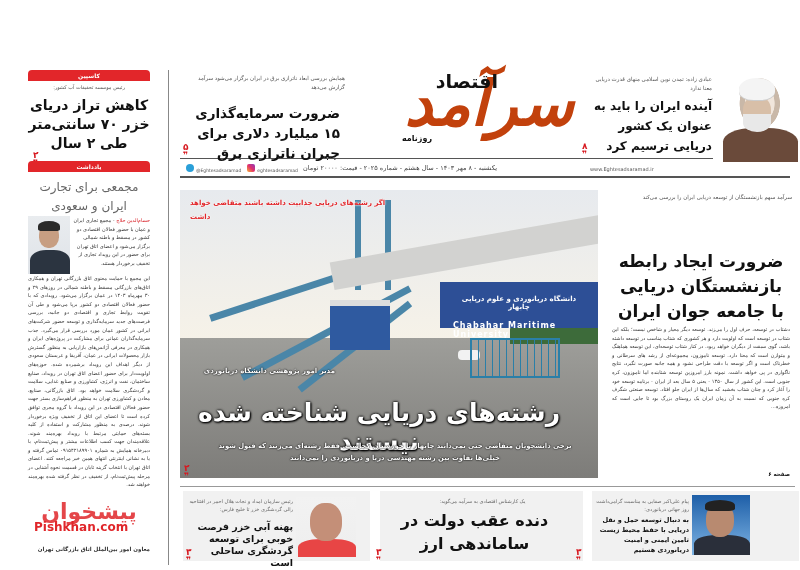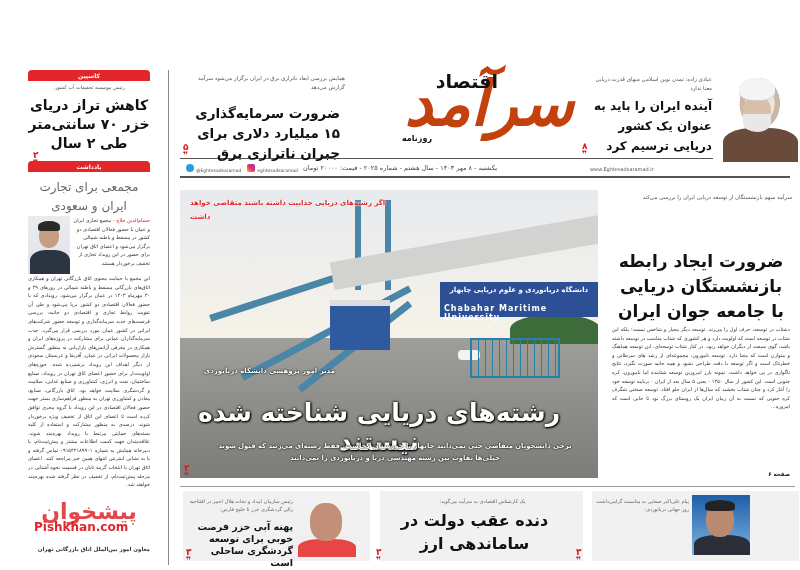--- a/index.html
+++ b/index.html
@@ -51,21 +51,21 @@
   .watermark { left: 34px; top: 459px; width: 110px; direction: ltr; margin-top: 40px; }
   .watermark .fa { font-size: 22px; color: #e0262a; font-weight: bold; text-align: center; opacity: .85; direction: rtl; }
   .watermark .en { font-size: 12px; color: #e0262a; font-weight: bold; margin-top: -4px; }
 
   
   .main-photo { left: 180px; top: 190px; width: 418px; height: 288px; overflow: hidden; background: linear-gradient(#e8ebee 0%, #f3f1ec 45%, #c4c3c0 55%, #8a8985 100%); }
   .mp-sky { position:absolute; left:0; top:0; width:100%; height: 150px; background: linear-gradient(#e7eaee,#f6f2e8); }
   .mp-ground { position:absolute; left:0; top: 148px; width:100%; height: 140px; background: linear-gradient(#9e9e9a,#7d7c79); }
   .mp-beam { position:absolute; height: 7px; background: #4a86a8; transform-origin: right center; }
   .mp-canopy { position:absolute; left: 150px; top: 48px; width: 280px; height: 28px; background: #d2d2d0; transform: rotate(-10deg); }
-  .mp-sign { position:absolute; left: 260px; top: 92px; width: 158px; height: 35px; background: #2d4f96; color: #fff; font-size: 7px; direction: ltr; padding: 4px; }
+  .mp-sign { position:absolute; left: 260px; top: 92px; width: 158px; height: 46px; background: #2d4f96; color: #fff; font-size: 7px; direction: ltr; padding: 13px; }
   .mp-sign .fa-l { direction: rtl; text-align: center; font-size: 7px; font-weight: bold; }
   .mp-sign .en-l { font-size: 8px; font-weight: bold; letter-spacing: 1px; margin-top: 10px; }
   .mp-booth { position:absolute; left: 150px; top: 110px; width: 60px; height: 50px; background: #2f5aa0; border-top: 6px solid #ddd; }
   .mp-gate { position:absolute; left: 290px; top: 148px; width: 90px; height: 40px; border: 2px solid #2a7fa8; background: repeating-linear-gradient(90deg, transparent 0 6px, #2a7fa8 6px 7px); }
   .mp-car { position:absolute; left: 278px; top: 160px; width: 22px; height: 10px; background: #f2f2f2; border-radius: 4px; }
   .mp-trees { position:absolute; left: 330px; top: 124px; width: 90px; height: 30px; background: #3d6b3a; border-radius: 50% 50% 0 0; }
 
   .mp-kicker1 { left: 190px; top: 196px; width: 210px; font-size: 7px; color: #e2262a; font-weight: bold; text-align: left; line-height: 14px; text-shadow: 0 0 2px #fff, 0 0 2px #fff; }
   .mp-sub1 { left: 185px; top: 364px; width: 150px; font-size: 7px; color: #fff; font-weight: bold; text-align: right; line-height: 14px; text-shadow: 0 0 2px #000, 0 0 1px #000; }
   .mp-head { left: 185px; top: 398px; width: 388px; font-size: 25px; color: #fff; font-weight: bold; text-align: center; text-shadow: 0 0 3px #000, 0 0 2px #000, 1px 1px 2px #000; }
@@ -213,17 +213,18 @@
     <span>❞</span>
   </div>
 
 <div class="b-box b3">
   <div class="b3-photo">
       <div class="body"></div>
       <div class="hd"></div>
       <div class="hair"></div>
     </div>
   <div class="b-kicker" style="left:2px; top:6px; width:95px;">پیام علی‌اکبر صفایی به مناسبت گرامی‌داشت روز جهانی دریانوردی:</div>
+  <div class="b-head" style="left:0px; top:24px; width:97px; font-size:6.5px; line-height:10px; overflow:hidden;">به دنبال توسعه حمل و نقل دریایی با حفظ محیط زیست تامین ایمنی و امنیت دریانوردی هستیم</div>
 </div>
 <div class="quote-mark" style="left:576px; top:548px;">
     <span>۳</span>
     <span>❞</span>
   </div>
 
 </body></html>

